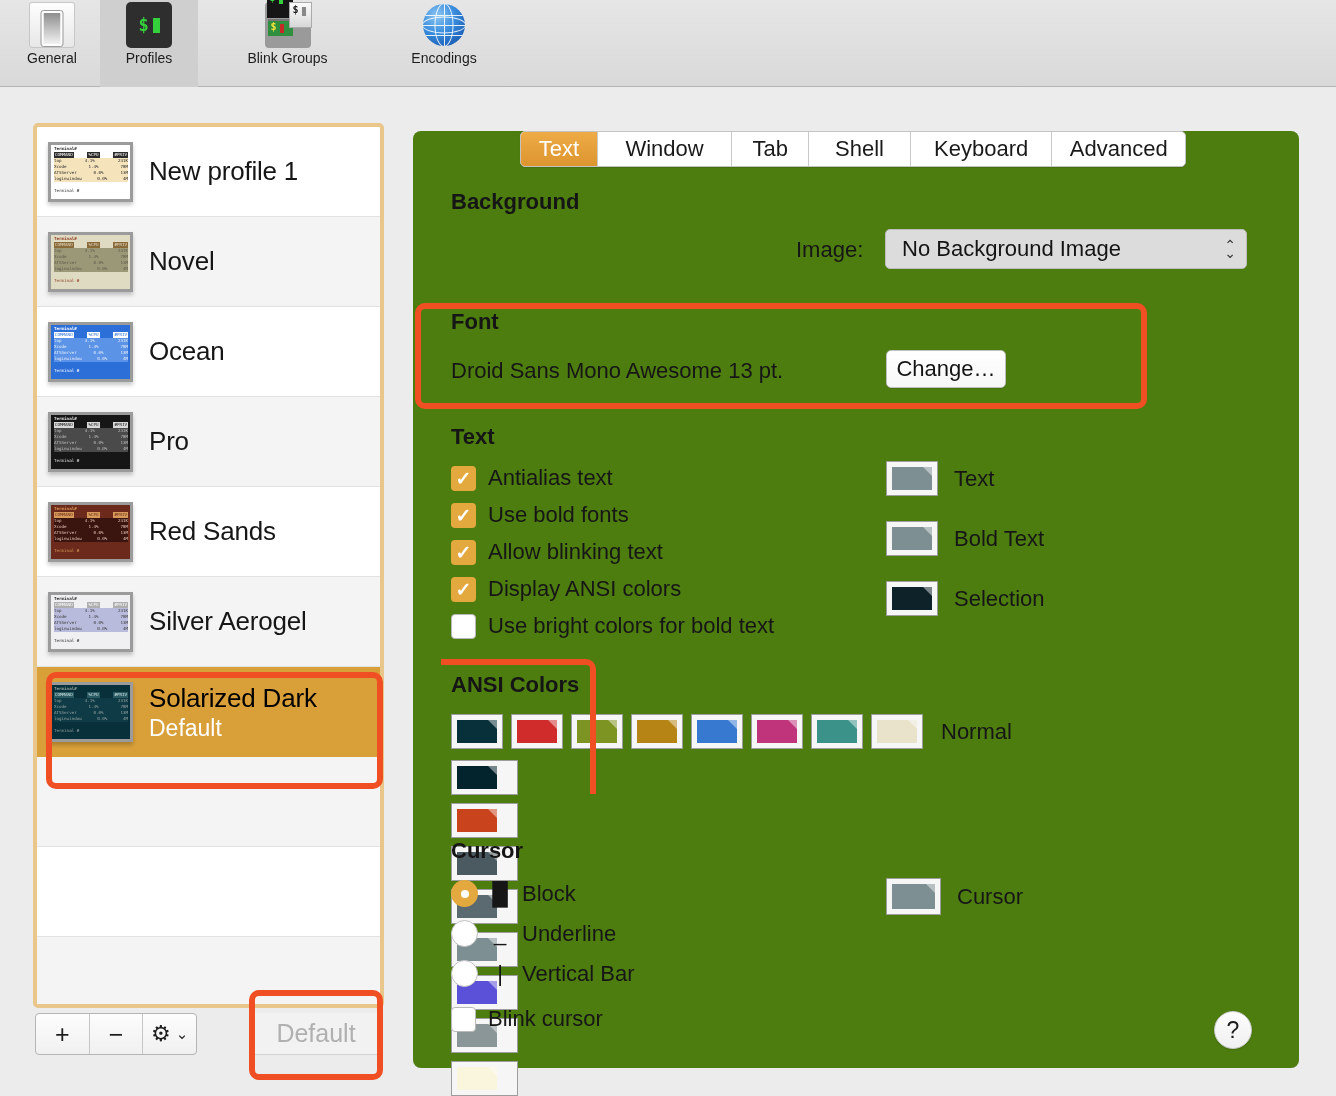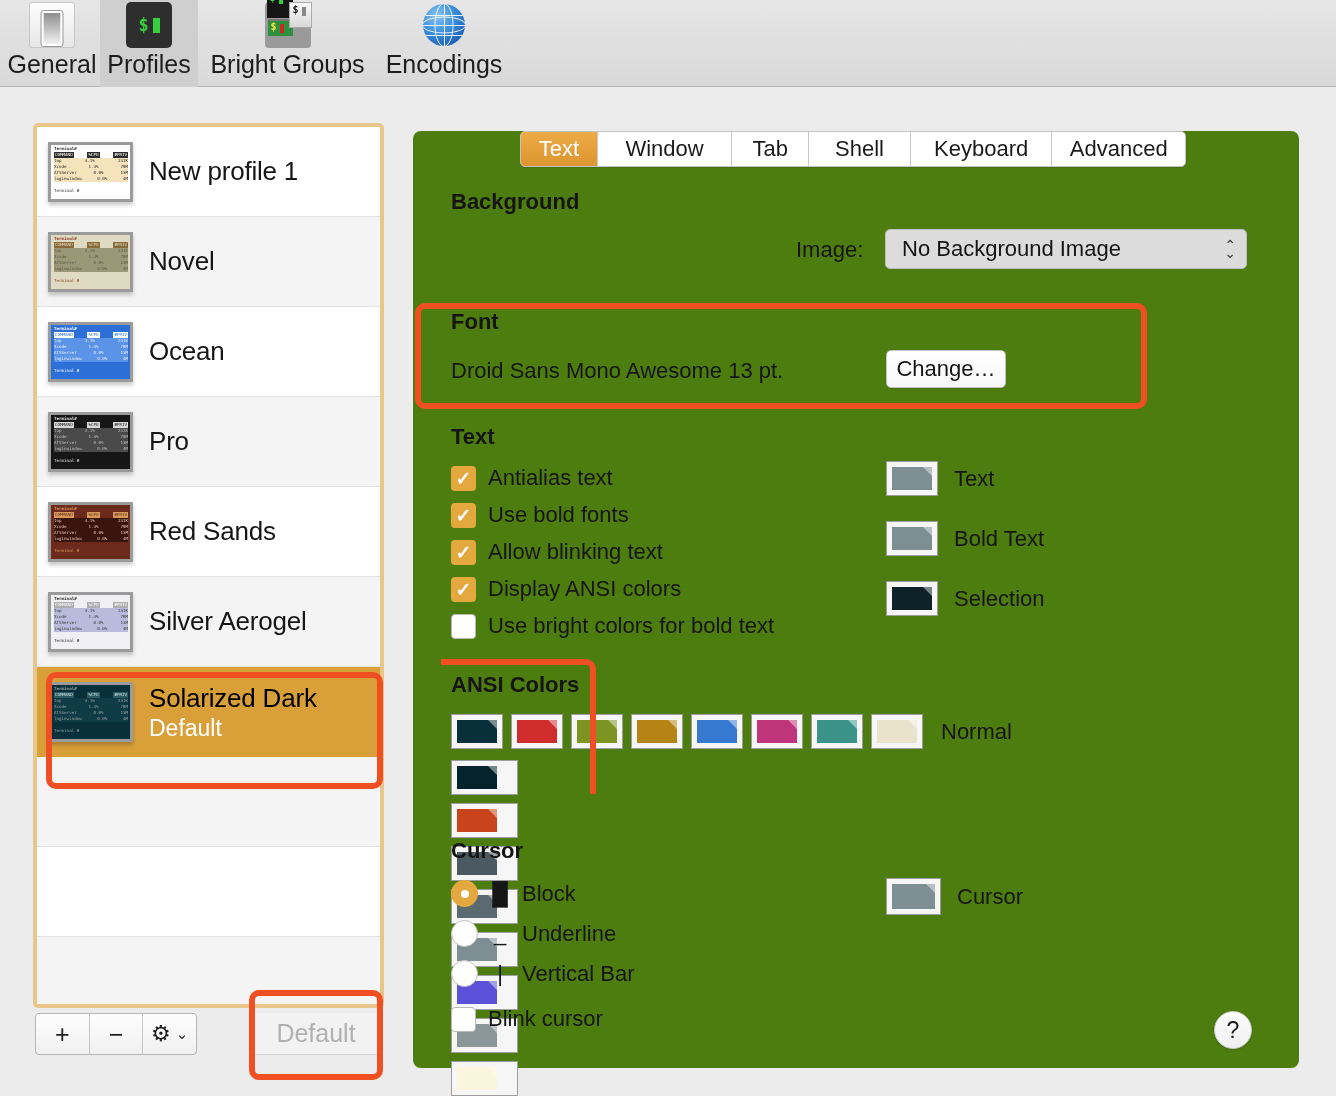--- a/index.html
+++ b/index.html
@@ -17,21 +17,21 @@
     background: linear-gradient(#e6e6e6, #d9d9d9);
     border-bottom: 1px solid #b4b4b4;
   }
   .tb-item {
     position: absolute; top: 0; height: 87px;
     display: flex; flex-direction: column; align-items: center;
     justify-content: flex-start; padding-top: 2px;
   }
   .tb-item.active { background: #cfcfcf; }
   .tb-icon { width: 46px; height: 46px; position: relative; margin-bottom: 2px; }
-  .tb-label { font-size: 25px; color: #1d1d1d; letter-spacing: 0px; }
+  .tb-label { font-size: 14px; color: #1d1d1d; letter-spacing: 0px; }
 
   
   .ic-general {
     background: linear-gradient(#fdfdfd,#e7e7e7);
     border: 1px solid #c7c7c7; border-radius: 3px;
   }
   .ic-general:after {
     content:""; position:absolute; left:50%; top:8px; transform:translateX(-50%);
     width:17px; height:31px; background: linear-gradient(#8e8e8e,#f2f2f2);
     border: 2px solid #ffffff; outline: 1px solid #9a9a9a; border-radius:2px;
@@ -202,21 +202,21 @@
     </div>
     <div class="tb-label">Profiles</div>
   </div>
 
   <div class="tb-item" style="left:200px; width:175px;">
     <div class="tb-icon ic-wingroups">
       <div class="w1"></div>
         <div class="w2"></div>
         <div class="w3"></div>
     </div>
-    <div class="tb-label">Bright Groups</div>
+    <div class="tb-label">Blink Groups</div>
   </div>
 
   <div class="tb-item" style="left:378px; width:132px;">
     <div class="tb-icon">
       <div class="ic-globe">
           <div class="globe-h" style="top:50%"></div>
           <div class="globe-h" style="top:27%"></div>
           <div class="globe-h" style="top:73%"></div>
           <div class="globe-v"></div>
         </div>

